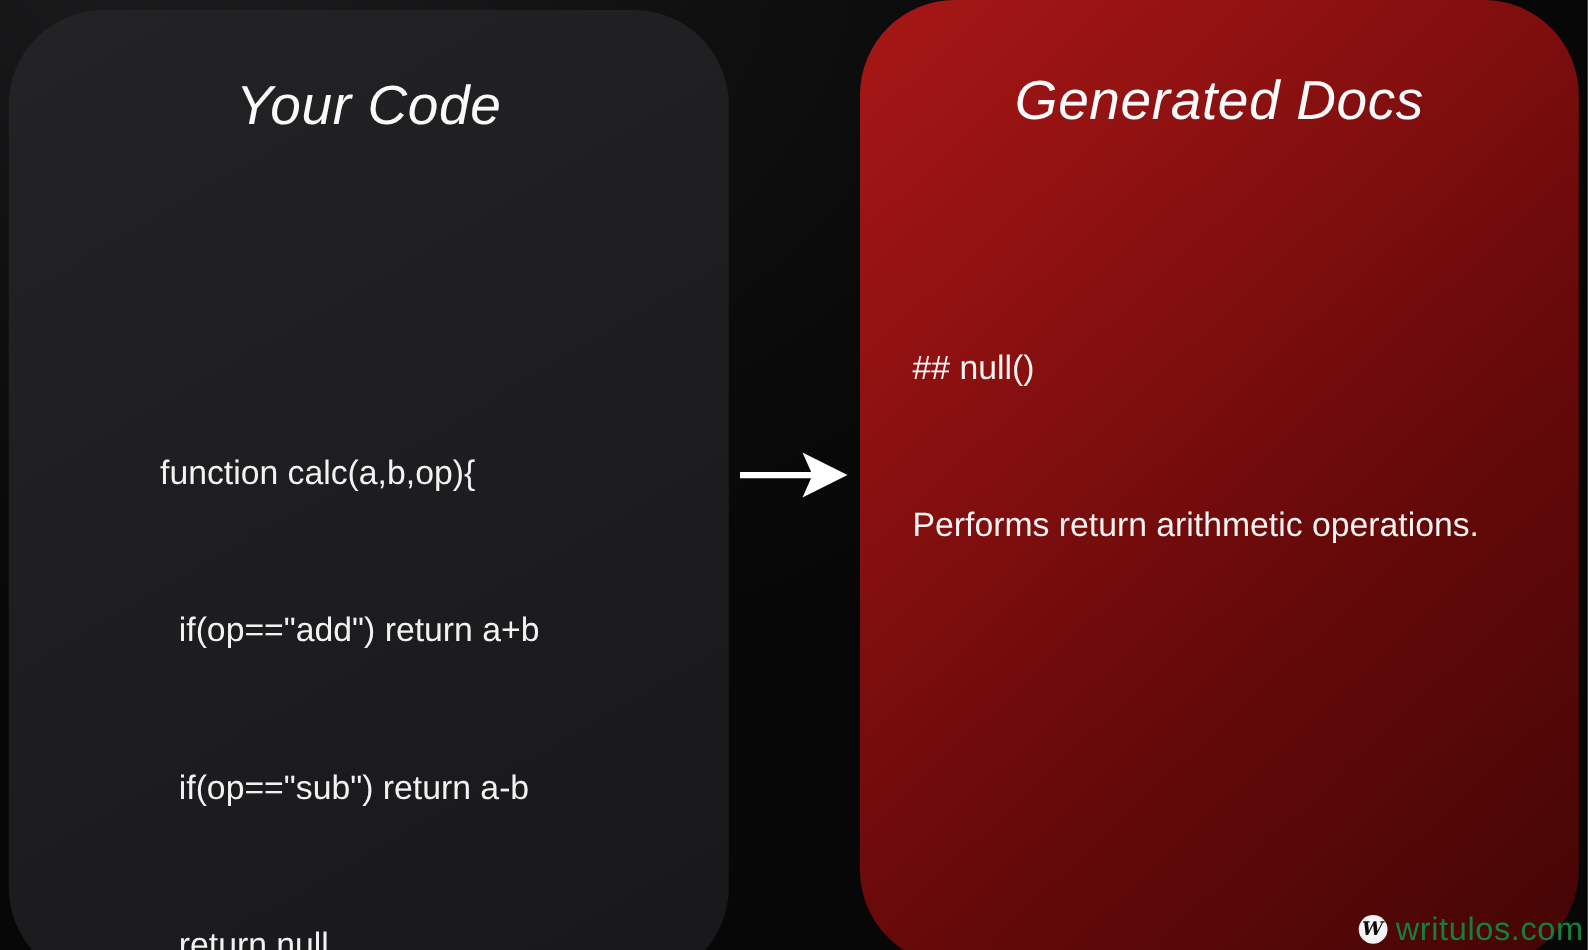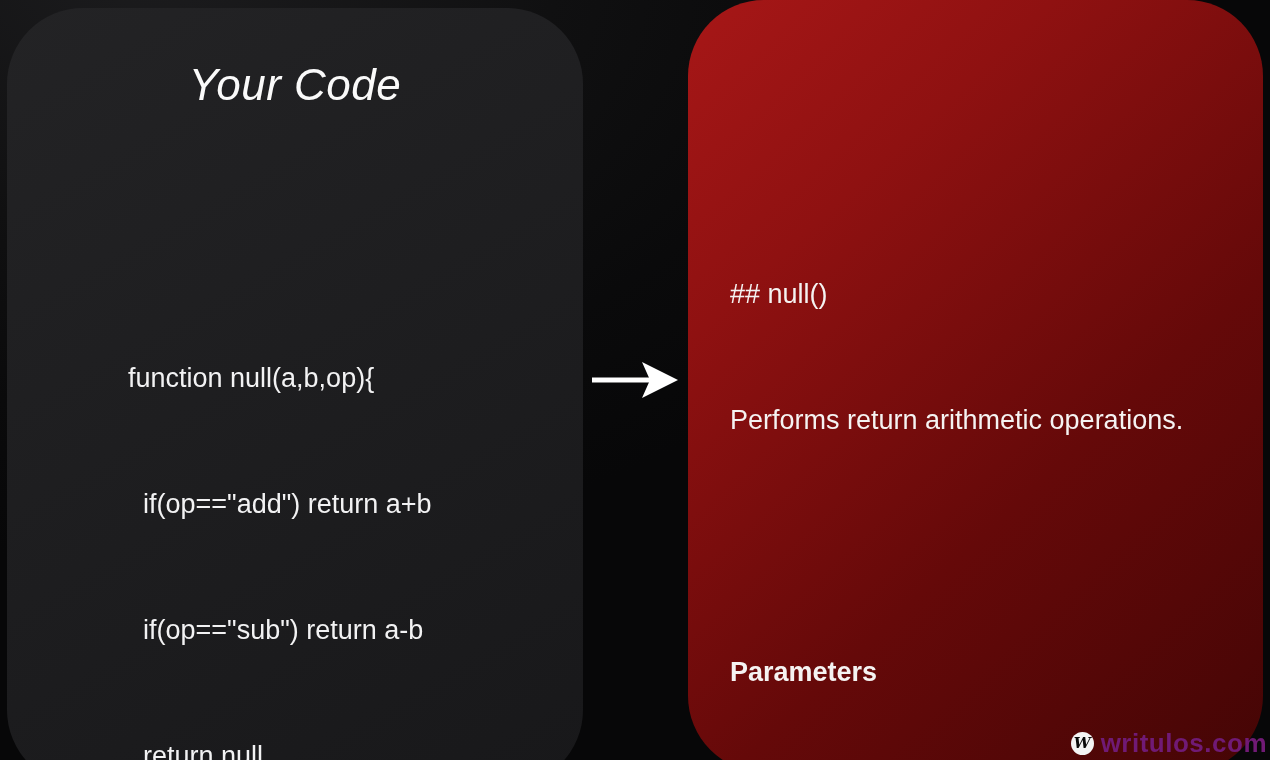--- a/index.html
+++ b/index.html
@@ -98,55 +98,55 @@
     display: flex;
     align-items: center;
     justify-content: center;
     font-family: "DejaVu Serif", serif;
     font-weight: 700;
     font-style: italic;
     font-size: 15px;
     line-height: 1;
   }
   .watermark-text {
-    color: #701a75;
+    color: #15803d;
     font-size: 26px;
-    font-weight: 700;
+    font-weight: 400;
     letter-spacing: 0.5px;
   }
 </style>
 </head>
 <body>
 
 <div class="stage">
 
   <div class="panel panel-left">
     <div class="panel-title">Your Code</div>
     <div class="code-block">
-      <div class="code-line">function null(a,b,op){</div>
+      <div class="code-line">function calc(a,b,op){</div>
       <div class="code-line">  if(op=="add") return a+b</div>
       <div class="code-line">  if(op=="sub") return a-b</div>
       <div class="code-line">  return null</div>
       
     </div>
   </div>
 
   <div class="arrow-wrap">
     <svg width="100" height="48" viewBox="0 0 100 48">
       <line x1="6" y1="24" x2="66" y2="24" stroke="#ffffff" stroke-width="5"></line>
       <polygon points="56,6 92,24 56,42 64,24" fill="#ffffff"></polygon>
     </svg>
   </div>
 
   <div class="panel panel-right">
+    <div class="panel-title">Generated Docs</div>
     <div class="doc-block">
       <div class="doc-line">## null()</div>
       <div class="doc-line">Performs return arithmetic operations.</div>
       <div class="doc-spacer"></div>
-      <div class="doc-line bold">Parameters</div>
       
       
       
       
       
     </div>
   </div>
 
   <div class="watermark">
     <span class="watermark-logo">W</span>

